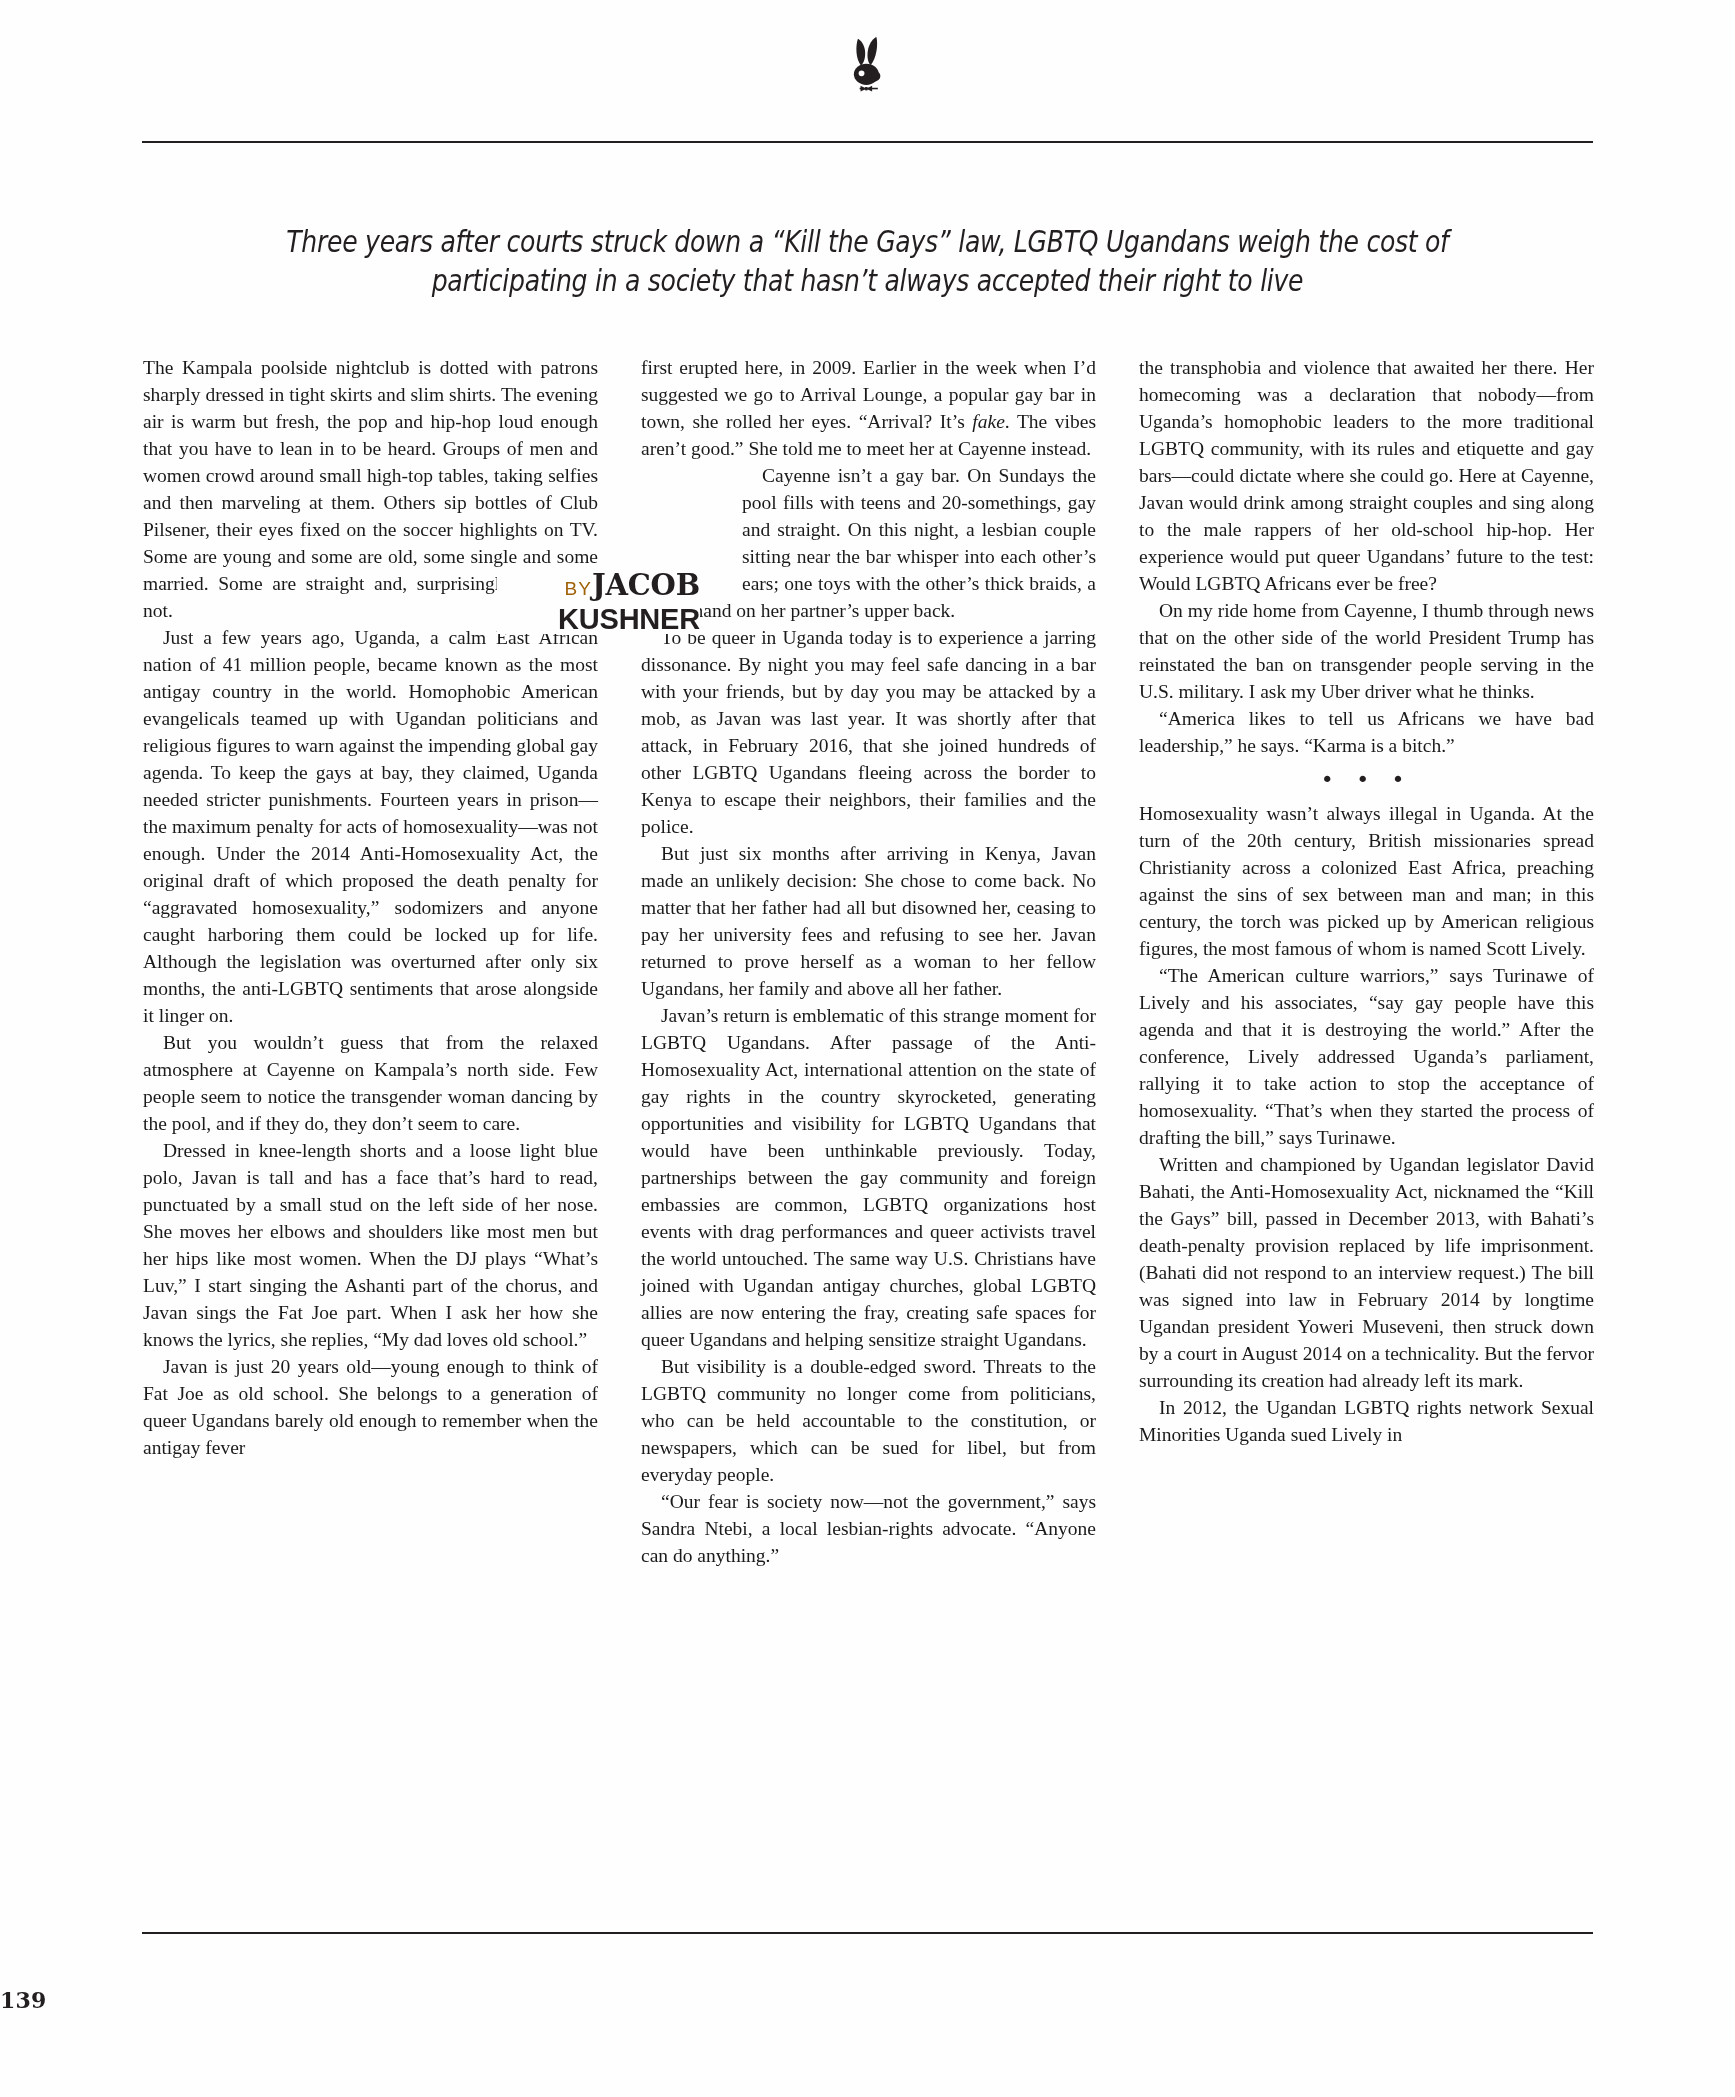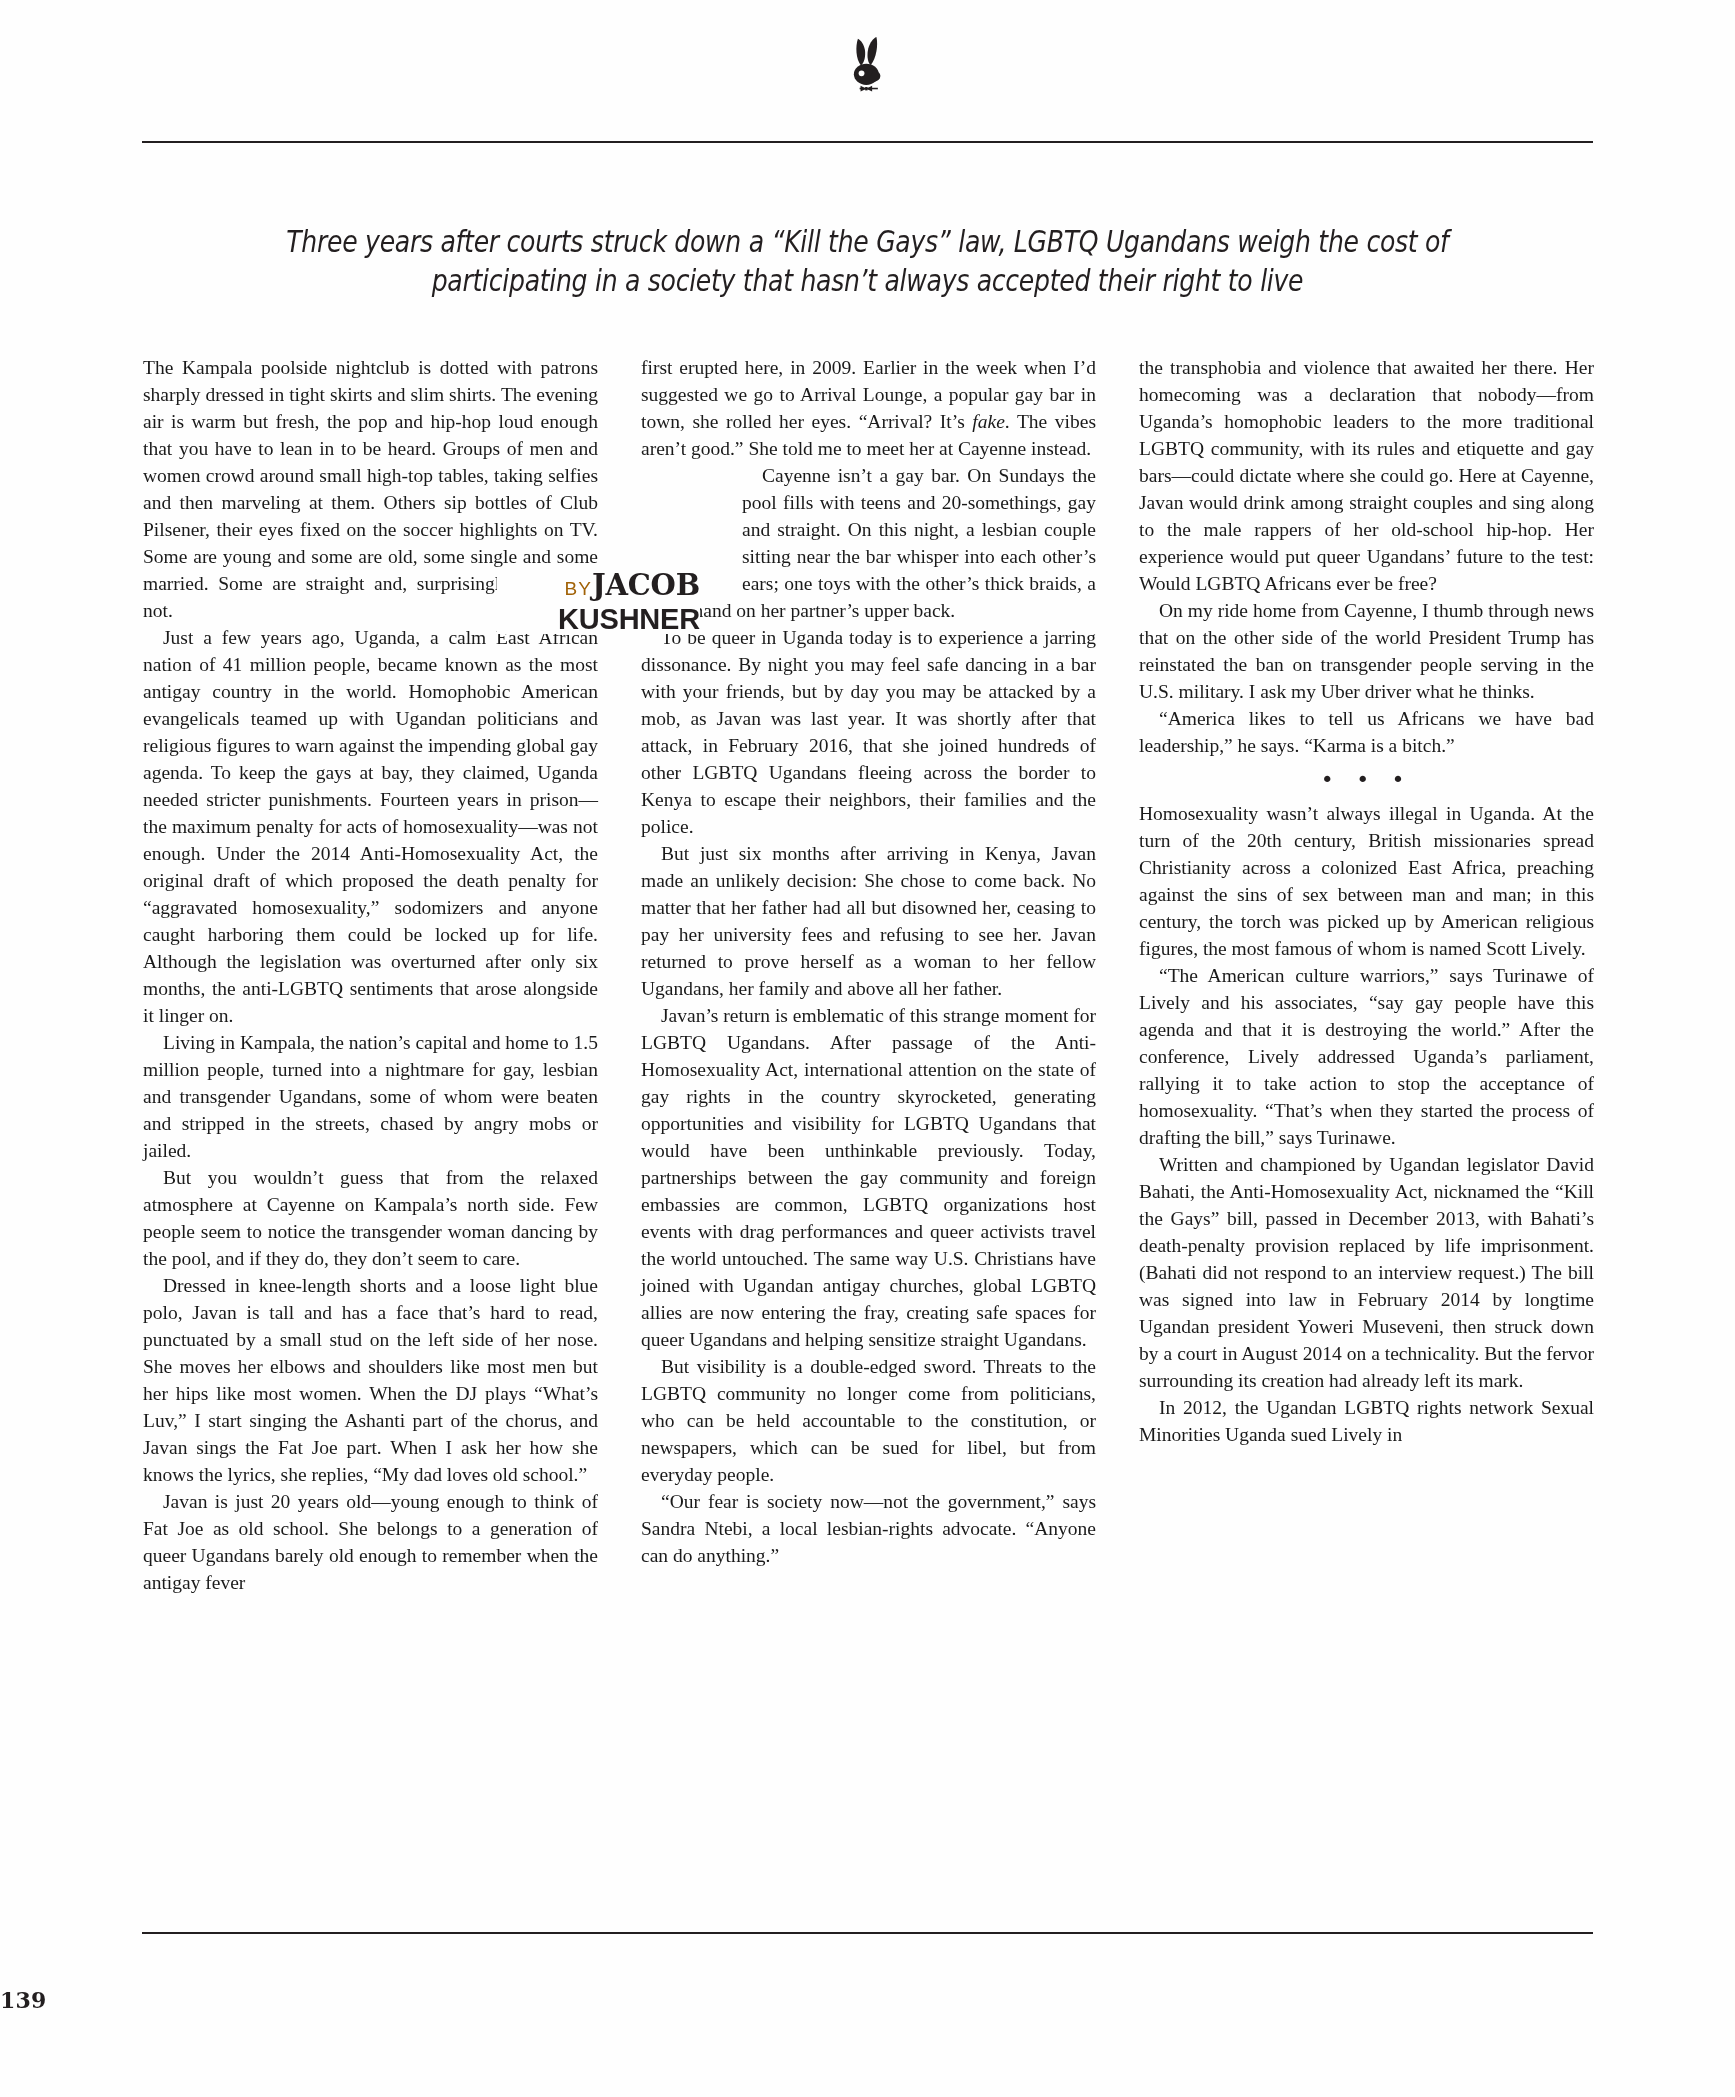--- a/index.html
+++ b/index.html
@@ -202,21 +202,20 @@
   <div class="byline">
     <span class="by">BY</span><span class="name">JACOB</span>
     <span class="line2">KUSHNER</span>
   </div>
 
   <div class="columns">
 
     <div class="col col-1">
       <p>The Kampala poolside nightclub is dotted with patrons sharply dressed in tight skirts and slim shirts. The evening air is warm but fresh, the pop and hip-hop loud enough that you have to lean in to be heard. Groups of men and women crowd around small high-top tables, taking selfies and then marveling at them. Others sip bottles of Club Pilsener, their eyes fixed on the soccer highlights on TV. Some are young and some are old, some single and some married. Some are straight and, surprisingly, some are not.</p>
       <p class="ind">Just a few years ago, Uganda, a calm East African nation of 41 million people, became known as the most antigay country in the world. Homophobic American evangelicals teamed up with Ugandan politicians and religious figures to warn against the impending global gay agenda. To keep the gays at bay, they claimed, Uganda needed stricter punishments. Fourteen years in prison—the maximum penalty for acts of homosexuality—was not enough. Under the 2014 Anti-Homosexuality Act, the original draft of which proposed the death penalty for “aggravated homosexuality,” sodomizers and anyone caught harboring them could be locked up for life. Although the legislation was overturned after only six months, the anti-LGBTQ sentiments that arose alongside it linger on.</p>
-      <p class="ind">Living in Kampala, the nation’s capital and home to 1.5 million people, turned into a nightmare for gay, lesbian and transgender Ugandans, some of whom were beaten and stripped in the streets, chased by angry mobs or jailed.</p>
       <p class="ind">But you wouldn’t guess that from the relaxed atmosphere at Cayenne on Kampala’s north side. Few people seem to notice the transgender woman dancing by the pool, and if they do, they don’t seem to care.</p>
       <p class="ind">Dressed in knee-length shorts and a loose light blue polo, Javan is tall and has a face that’s hard to read, punctuated by a small stud on the left side of her nose. She moves her elbows and shoulders like most men but her hips like most women. When the DJ plays “What’s Luv,” I start singing the Ashanti part of the chorus, and Javan sings the Fat Joe part. When I ask her how she knows the lyrics, she replies, “My dad loves old school.”</p>
       <p class="ind">Javan is just 20 years old—young enough to think of Fat Joe as old school. She belongs to a generation of queer Ugandans barely old enough to remember when the antigay fever</p>
     </div>
 
     <div class="col col-2">
       <p><span>first erupted here, in 2009. Earlier in the week when I’d suggested we go to Arrival Lounge, a popular gay bar in town, she rolled her eyes. “Arrival? It’s </span><em>fake</em><span>. The vibes aren’t good.” She told me to meet her at Cayenne instead.</span></p>
       <p class="ind"><span style="float: left; width: 101px; height: 110px;"></span>Cayenne isn’t a gay bar. On Sundays the pool fills with teens and 20-somethings, gay and straight. On this night, a lesbian couple sitting near the bar whisper into each other’s ears; one toys with the other’s thick braids, a gentle hand on her partner’s upper back.</p>
       <p class="ind">To be queer in Uganda today is to experience a jarring dissonance. By night you may feel safe dancing in a bar with your friends, but by day you may be attacked by a mob, as Javan was last year. It was shortly after that attack, in February 2016, that she joined hundreds of other LGBTQ Ugandans fleeing across the border to Kenya to escape their neighbors, their families and the police.</p>
       <p class="ind">But just six months after arriving in Kenya, Javan made an unlikely decision: She chose to come back. No matter that her father had all but disowned her, ceasing to pay her university fees and refusing to see her. Javan returned to prove herself as a woman to her fellow Ugandans, her family and above all her father.</p>

